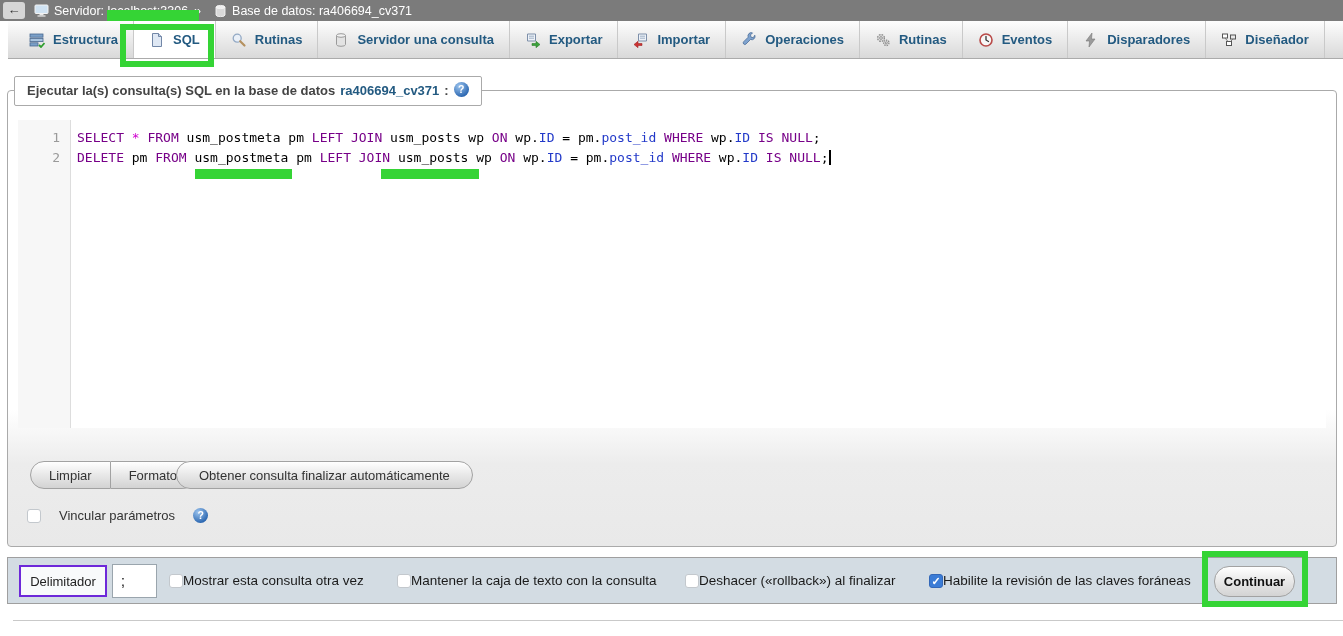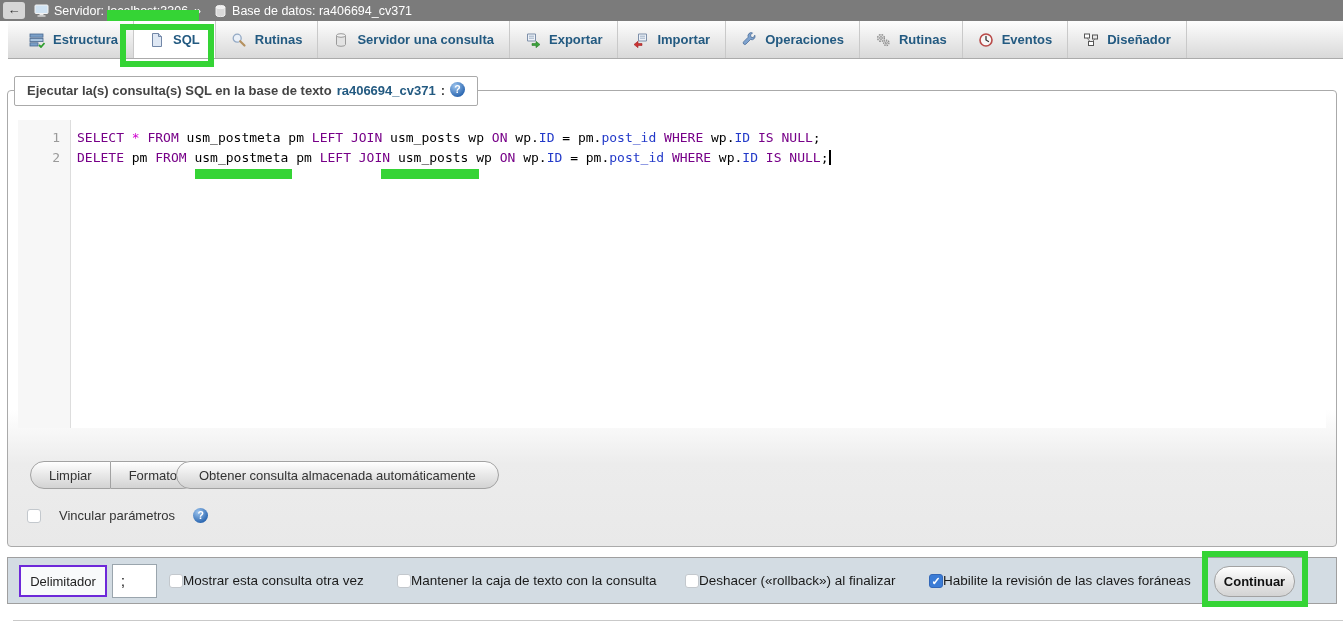--- a/index.html
+++ b/index.html
@@ -201,51 +201,59 @@
           <svg width="16" height="16" viewBox="0 0 16 16">
             <circle cx="8" cy="8" r="6" fill="#f7f7f7" stroke="#b94a48" stroke-width="1.6"></circle>
             <path d="M8 4.5 V8 l2.5 1.5" stroke="#333" stroke-width="1.3" fill="none" stroke-linecap="round"></path>
           </svg>
         </span>
         <span>Eventos</span>
       </div>
       <div class="tab">
         <span class="ticon">
           <svg width="16" height="16" viewBox="0 0 16 16">
+            <path d="M9 1 L3 9 h3.5 L6 15 l6-8 H8.5 z" fill="#9b9b9b" stroke="#777" stroke-width="0.6"></path>
+          </svg>
+        </span>
+        <span>Disparadores</span>
+      </div>
+      <div class="tab">
+        <span class="ticon">
+          <svg width="16" height="16" viewBox="0 0 16 16">
             <rect x="1.5" y="2" width="5" height="4" fill="#fff" stroke="#555"></rect>
             <rect x="9.5" y="3" width="5" height="4" fill="#e8e8e8" stroke="#555"></rect>
             <rect x="5.5" y="9.5" width="5" height="4" fill="#fff" stroke="#555"></rect>
             <path d="M4 6 L7 9.5 M12 7 L9.5 9.5" stroke="#777" fill="none"></path>
           </svg>
         </span>
         <span>Diseñador</span>
       </div>
     </nav>
 
   <div class="fieldset-main"></div>
   <div class="legend">
-    <span>Ejecutar la(s) consulta(s) SQL en la base de texto</span>
+    <span>Ejecutar la(s) consulta(s) SQL en la base de datos</span>
     <span class="dblink">ra406694_cv371</span>
     <span>:</span>
     <span class="help">?</span>
   </div>
 
   <div class="editor">
     <div class="gutter"></div>
     <div class="lines">
         <div class="cm-line"><span class="ln">1</span><span class="code"><span class="tok-k">SELECT</span><span class="tok-t"> </span><span class="tok-s">*</span><span class="tok-t"> </span><span class="tok-k">FROM</span><span class="tok-t"> usm_postmeta pm </span><span class="tok-k">LEFT JOIN</span><span class="tok-t"> usm_posts wp </span><span class="tok-k">ON</span><span class="tok-t"> wp.</span><span class="tok-v">ID</span><span class="tok-t"> = pm.</span><span class="tok-v">post_id</span><span class="tok-t"> </span><span class="tok-k">WHERE</span><span class="tok-t"> wp.</span><span class="tok-v">ID</span><span class="tok-t"> </span><span class="tok-k">IS NULL</span><span class="tok-p">;</span></span></div>
         <div class="cm-line"><span class="ln">2</span><span class="code"><span class="tok-k">DELETE</span><span class="tok-t"> pm </span><span class="tok-k">FROM</span><span class="tok-t"> usm_postmeta pm </span><span class="tok-k">LEFT JOIN</span><span class="tok-t"> usm_posts wp </span><span class="tok-k">ON</span><span class="tok-t"> wp.</span><span class="tok-v">ID</span><span class="tok-t"> = pm.</span><span class="tok-v">post_id</span><span class="tok-t"> </span><span class="tok-k">WHERE</span><span class="tok-t"> wp.</span><span class="tok-v">ID</span><span class="tok-t"> </span><span class="tok-k">IS NULL</span><span class="tok-p">;</span><span class="caret"></span></span></div>
       </div>
   </div>
 
   <div class="btn-group">
     <div class="btnface btn-seg first">Limpiar</div>
     <div class="btnface btn-seg last">Formato</div>
   </div>
-  <div class="btnface btn-fetch">Obtener consulta almacenada automáticamente</div>
+  <div class="btnface btn-fetch">Obtener consulta finalizar automáticamente</div>
 
   <div class="bindrow">
     <span class="cb"></span>
     <span>Vincular parámetros</span>
     <span class="help">?</span>
   </div>
 
   <div class="footerbar">
     <div class="delim-label">Delimitador</div>
     <input class="delim-input" value=";" style="">

